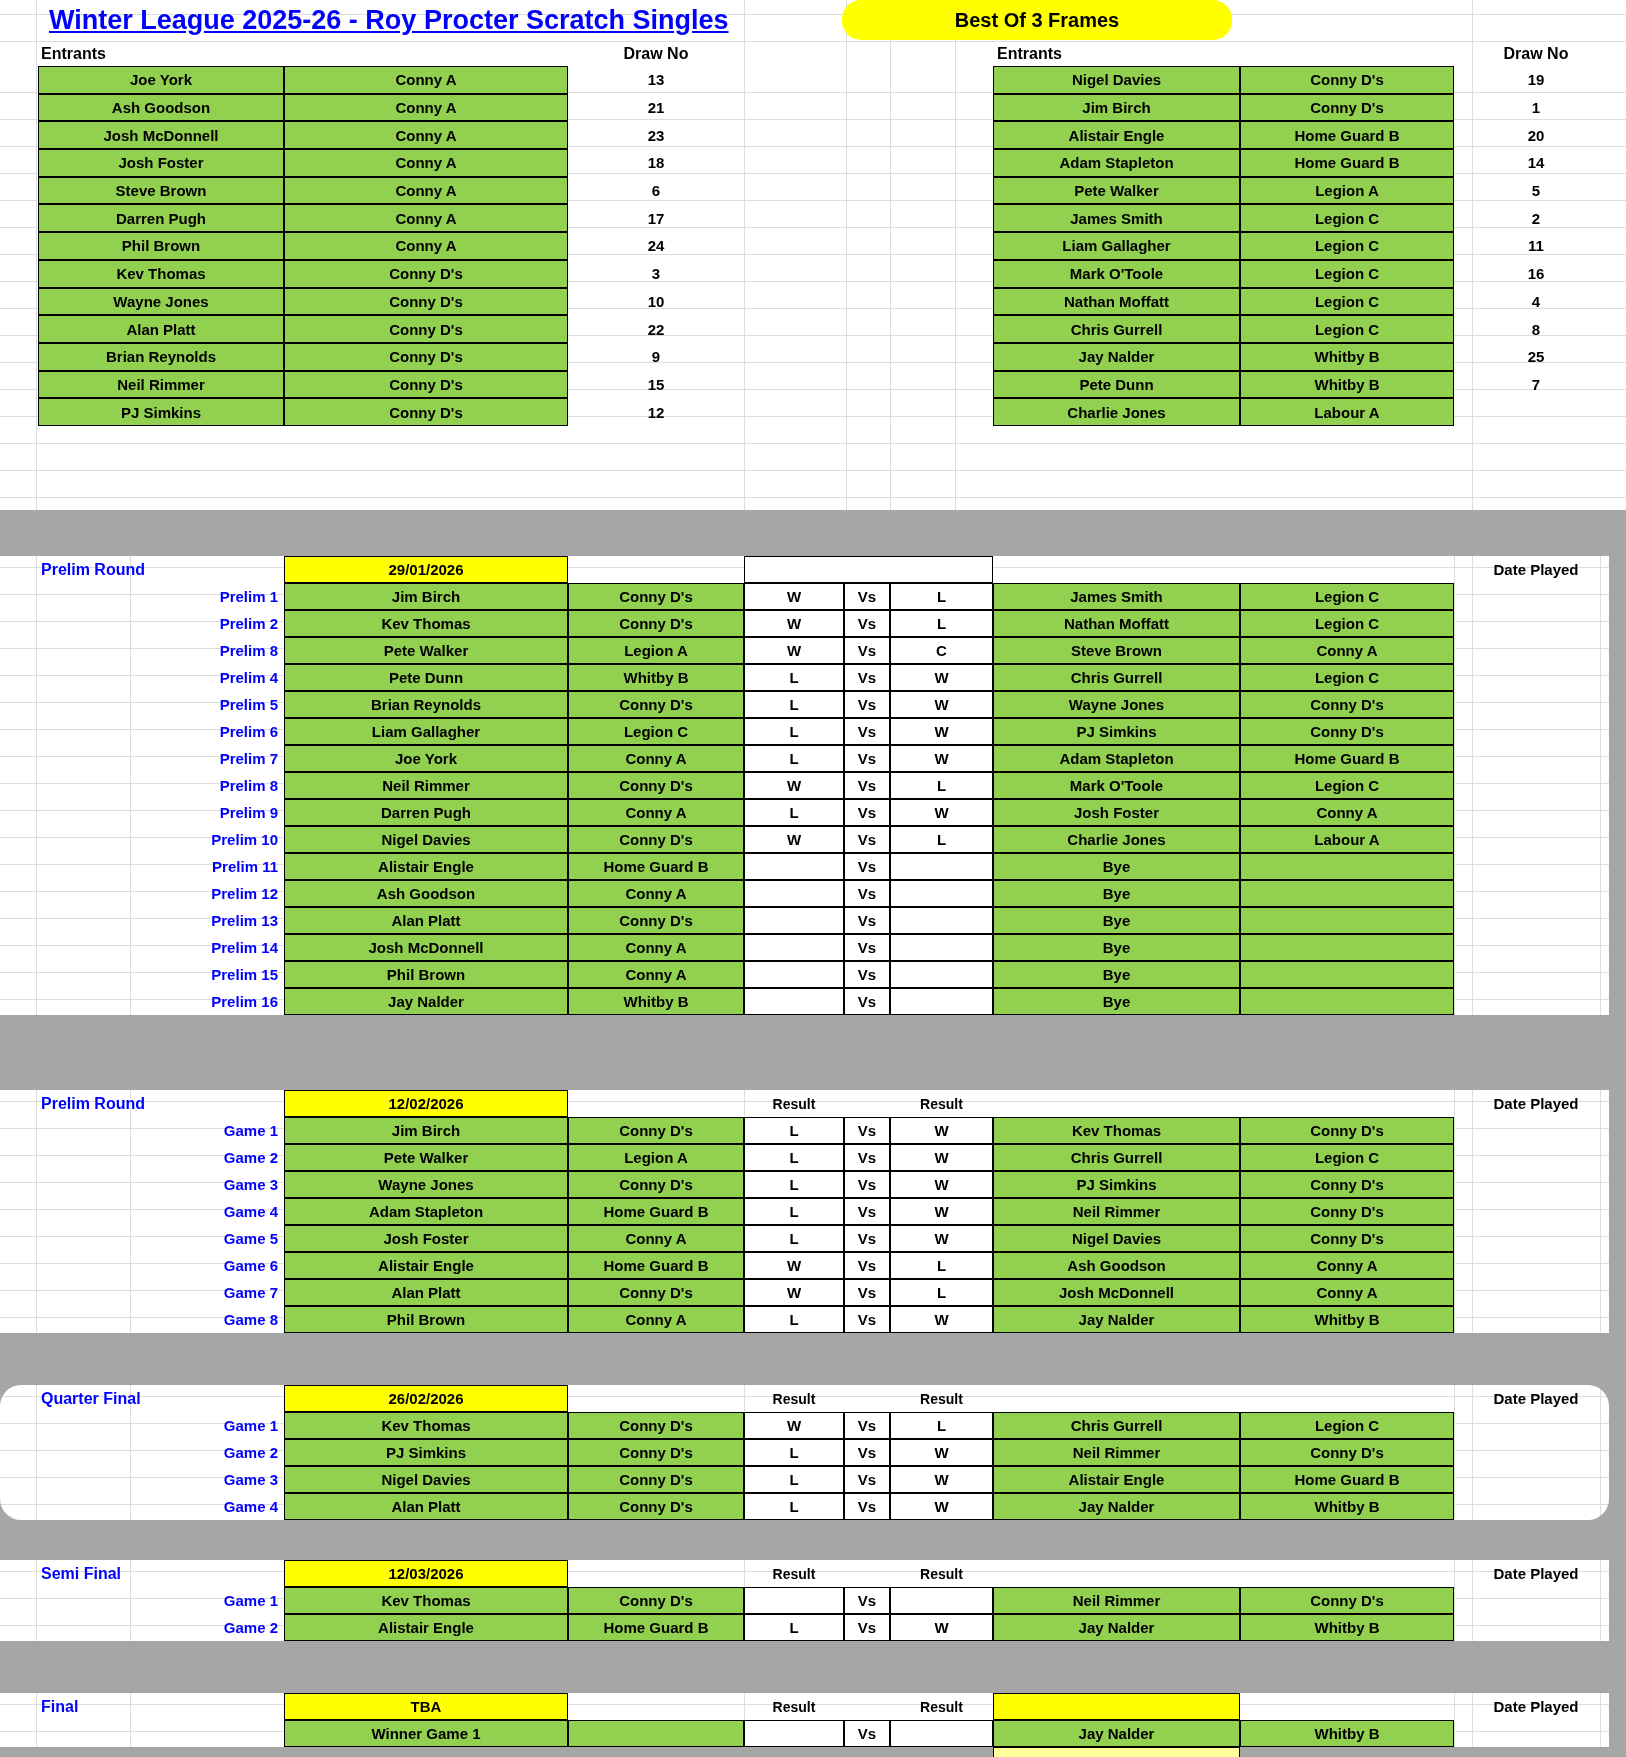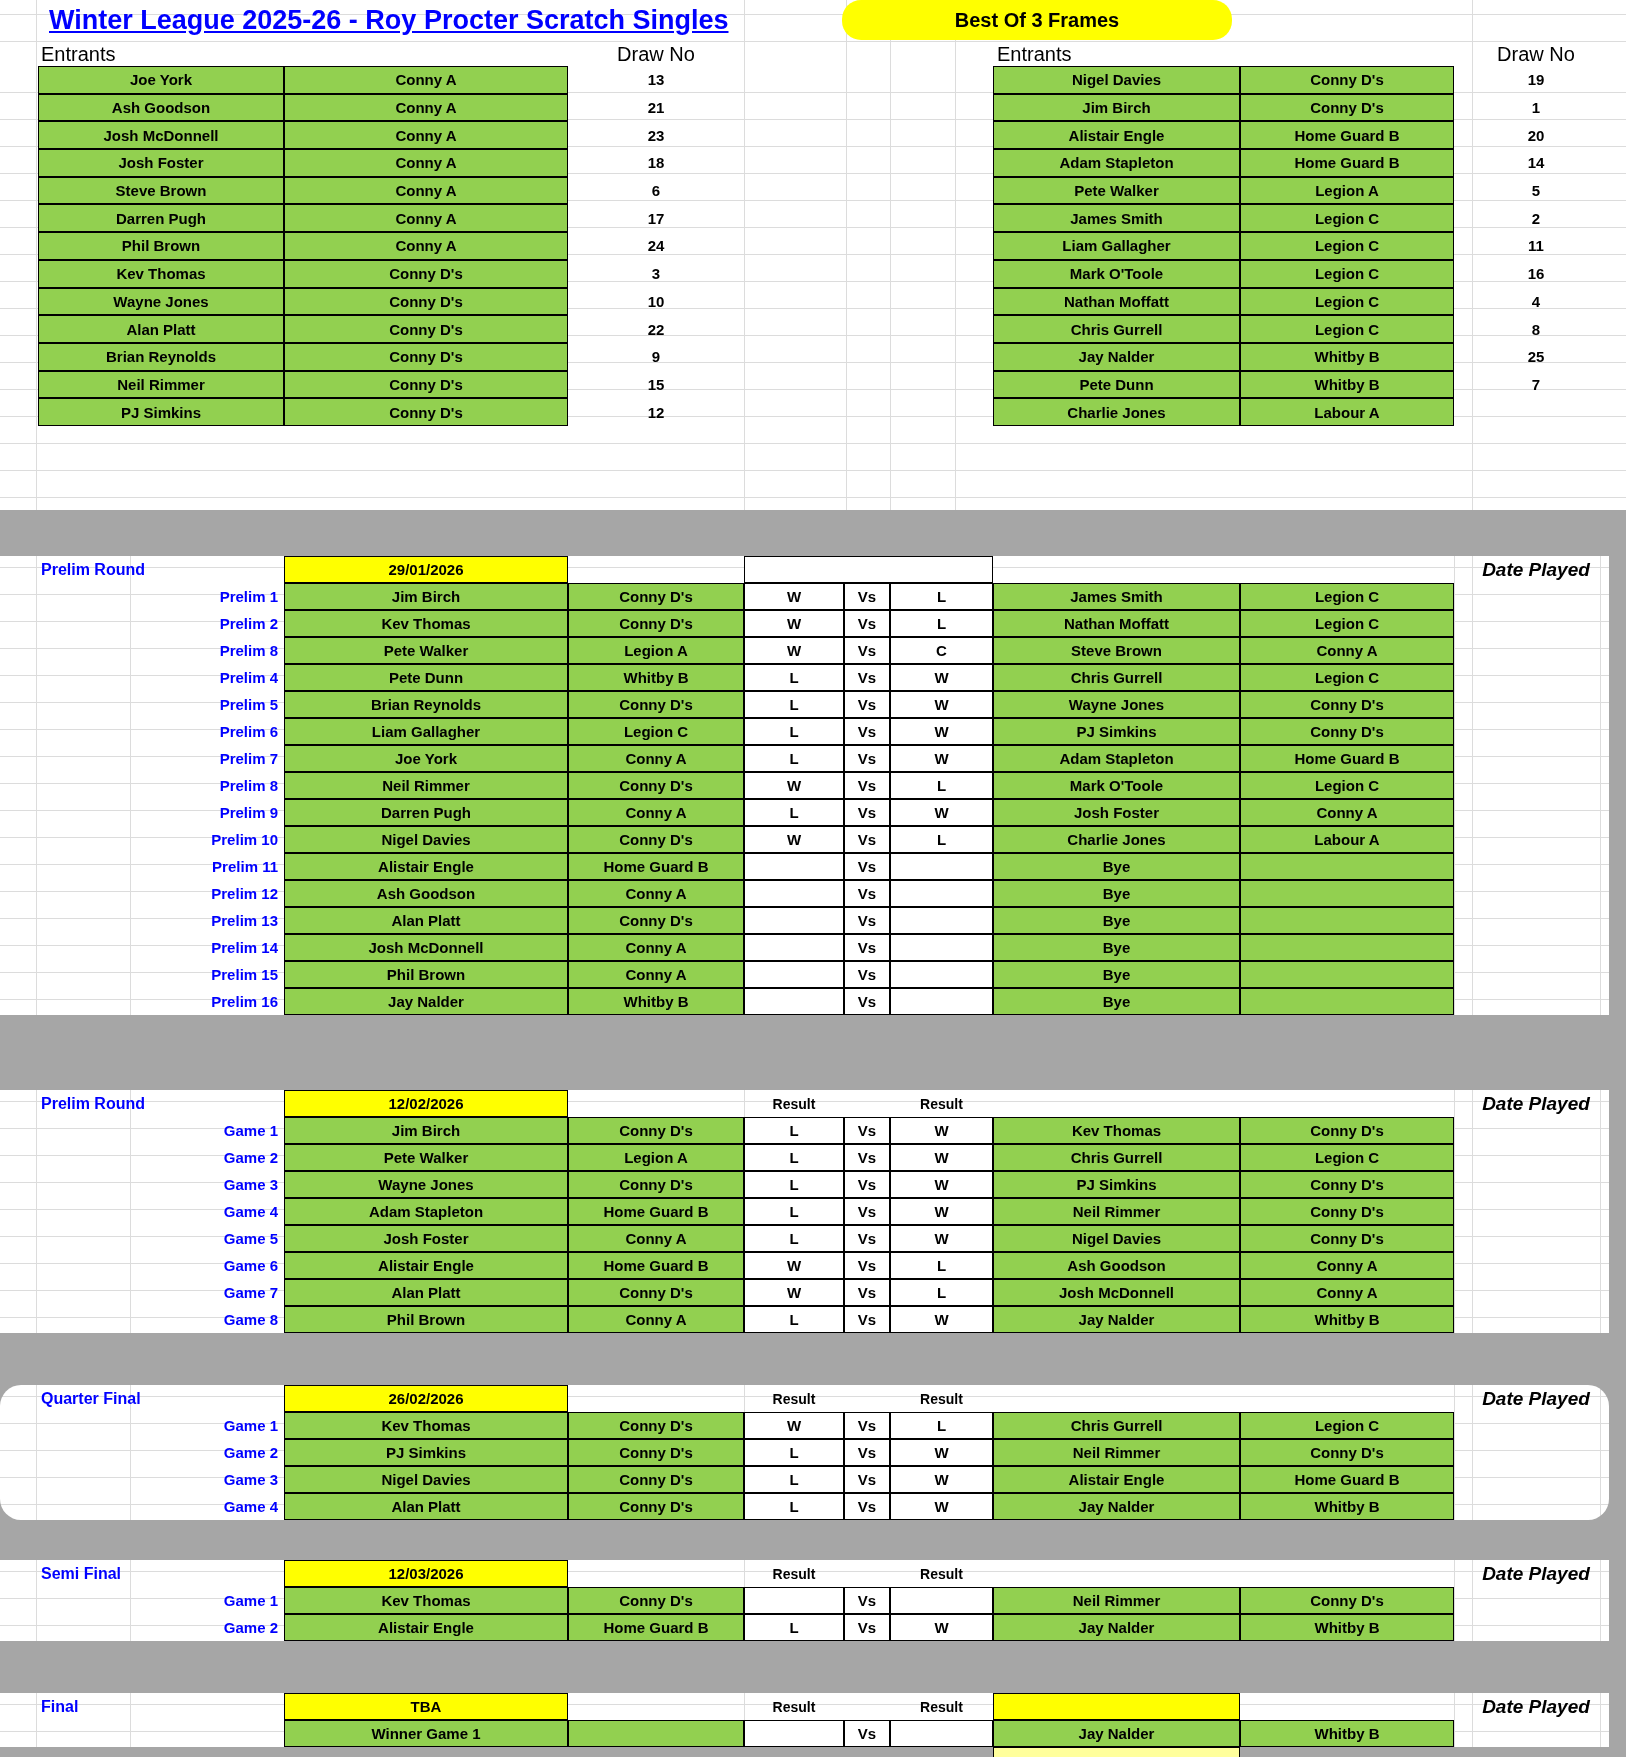--- a/index.html
+++ b/index.html
@@ -25,38 +25,38 @@
   #toparea.glines{background-position:0 66px, 36px 0,744px 0,846px 0,890px 0,955px 0,1472px 0;}
   .title{
     position:absolute;left:49px;top:5px;width:740px;
     font-size:27px;font-weight:bold;color:#0000ff;text-decoration:underline;white-space:nowrap;
   }
   .banner{
     position:absolute;left:842px;top:0;width:390px;height:40px;background:#ffff00;
     display:flex;align-items:center;justify-content:center;
     font-size:20px;font-weight:bold;color:#000;border-radius:19px;
   }
-  .tophdr{position:absolute;top:42px;height:24px;display:flex;align-items:center;font-weight:normal;font-size:20px;color:#000;}
+  .tophdr{position:absolute;top:42px;height:24px;display:flex;align-items:center;font-weight:bold;font-size:16px;color:#000;}
   #hdr-ent-l{left:41px;}
   #hdr-draw-l{left:568px;width:176px;justify-content:center;}
   #hdr-ent-r{left:997px;}
   #hdr-draw-r{left:1472px;width:128px;justify-content:center;}
   #entrants{position:absolute;left:0;top:66px;width:1626px;}
   .erow{display:flex;height:27.7px;}
   .srow{display:flex;height:27px;}
   .c{box-sizing:border-box;flex:0 0 auto;height:100%;display:flex;align-items:center;justify-content:center;
      font-weight:bold;font-size:15px;color:#000;line-height:1;overflow:hidden;white-space:nowrap;}
   .g{background:#92d050;border:1.4px solid #000;}
   .wc{background:#ffffff;border:1.4px solid #000;}
   .ylw{background:#ffff00;border:1.6px solid #000;}
   .num{font-size:15px;}
   .lblcell{color:#0000ff;justify-content:flex-end;padding-right:6px;}
   .linkcell{color:#0000ff;justify-content:flex-start;padding-left:5px;font-size:16px;}
   .reshdr{font-size:14px;}
-  .datehdr{font-size:19px;font-style:italic;}
+  .datehdr{font-size:15px;}
   
   .sp36{width:36px;} .sp38{width:38px;} .sp249{width:249px;}
   .w-lbl{width:248px;} .w-en{width:246px;} .w-n1{width:284px;} .w-t1{width:176px;}
   .w-r1{width:100px;} .w-vs{width:46px;} .w-r2{width:103px;}
   .w-n2{width:247px;} .w-t2{width:214px;} .w-gp{width:18px;} .w-dt{width:128px;} .w-box{width:249px;}
   .section{position:absolute;left:0;width:1609px;}
   #paleyellow{position:absolute;left:993px;top:1747px;width:247px;height:26px;background:#ffff9c;border:1.4px solid #000;box-sizing:border-box;}
 </style>
 </head>
 <body>

